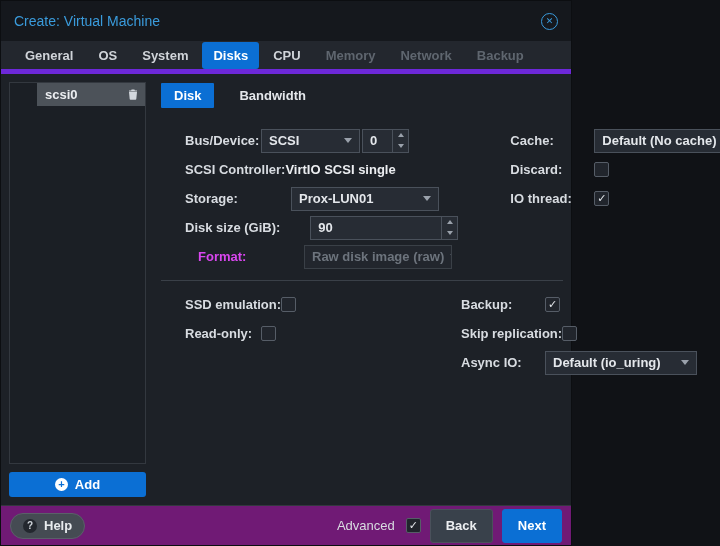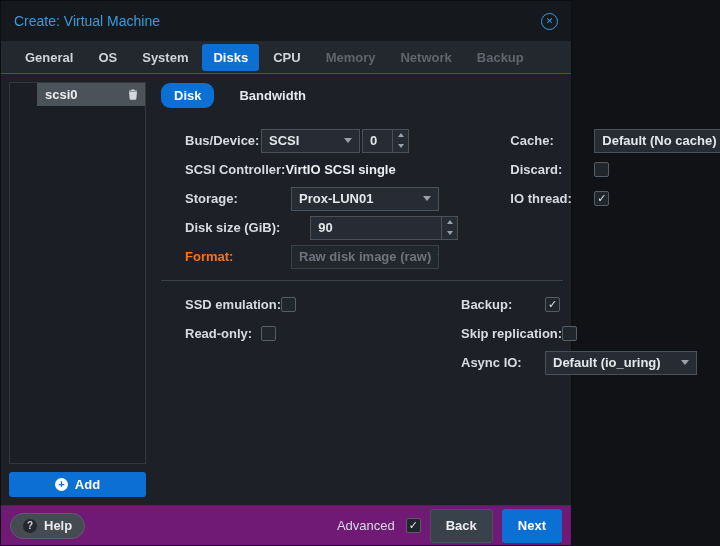--- a/index.html
+++ b/index.html
@@ -31,21 +31,21 @@
     cursor: pointer;
   }
   .close-btn::before { content: "\2715"; }
 
   
   .tabbar {
     flex: 0 0 33px;
     background: #23272e;
     display: flex; align-items: center;
     padding: 0 13px; gap: 3px;
-    border-bottom: 1px solid #6d28d9;
+    border-bottom: 5px solid #6d28d9;
   }
   .wtab {
     padding: 6px 11px; font-weight: 600; color: #d0d4d9;
     border-radius: 3px; cursor: pointer; white-space: nowrap;
   }
   .wtab.active { background: #0b6fd4; color: #ffffff; }
   .wtab.disabled { color: #5f666f; cursor: default; }
 
   
   .content { flex: 1; display: flex; padding: 8px; gap: 15px; min-height: 0; }
@@ -67,31 +67,31 @@
   .plus-icon {
     width: 13px; height: 13px; border-radius: 50%;
     background: #ffffff; color: #0b6fd4;
     font-size: 11px; font-weight: 700; line-height: 13px; text-align: center;
   }
   .plus-icon::before { content: "+"; }
 
   
   .right-panel { flex: 1; display: flex; flex-direction: column; min-width: 0; padding-top: 1px; }
   .panel-tabs { display: flex; gap: 12px; align-items: center; margin-bottom: 18px; }
-  .ptab { font-weight: 600; color: #e4e7eb; padding: 5px 13px; border-radius: 9px; cursor: pointer; }
+  .ptab { font-weight: 600; color: #e4e7eb; padding: 5px 13px; border-radius: 1px; cursor: pointer; }
   .ptab.active { background: #0b6fd4; color: #fff; }
 
   .form-grid { display: flex; }
   .form-col { display: flex; flex-direction: column; }
   .form-col.fleft  { flex: 0 0 248px; margin-right: 28px; }
   .form-col.fright { flex: 1; }
   .frow { display: flex; align-items: center; height: 29px; }
   .flabel { flex: 0 0 100px; font-weight: 600; color: #d8dce1; white-space: nowrap; padding-left: 24px; }
   .fright .flabel { flex: 0 0 108px; }
-  .flabel.dim { color: #f97316; }
+  .flabel.dim { color: #d946ef; margin-left: 13px; }
 
   .field {
     height: 24px; background: #272c34; border: 1px solid #4a515b;
     display: flex; align-items: center; padding: 0 7px;
     color: #e4e7eb; font-weight: 600; white-space: nowrap; overflow: hidden;
     cursor: pointer;
   }
   .combo { justify-content: space-between; }
   .caret {
     width: 0; height: 0; margin-left: 6px; flex: 0 0 auto;

